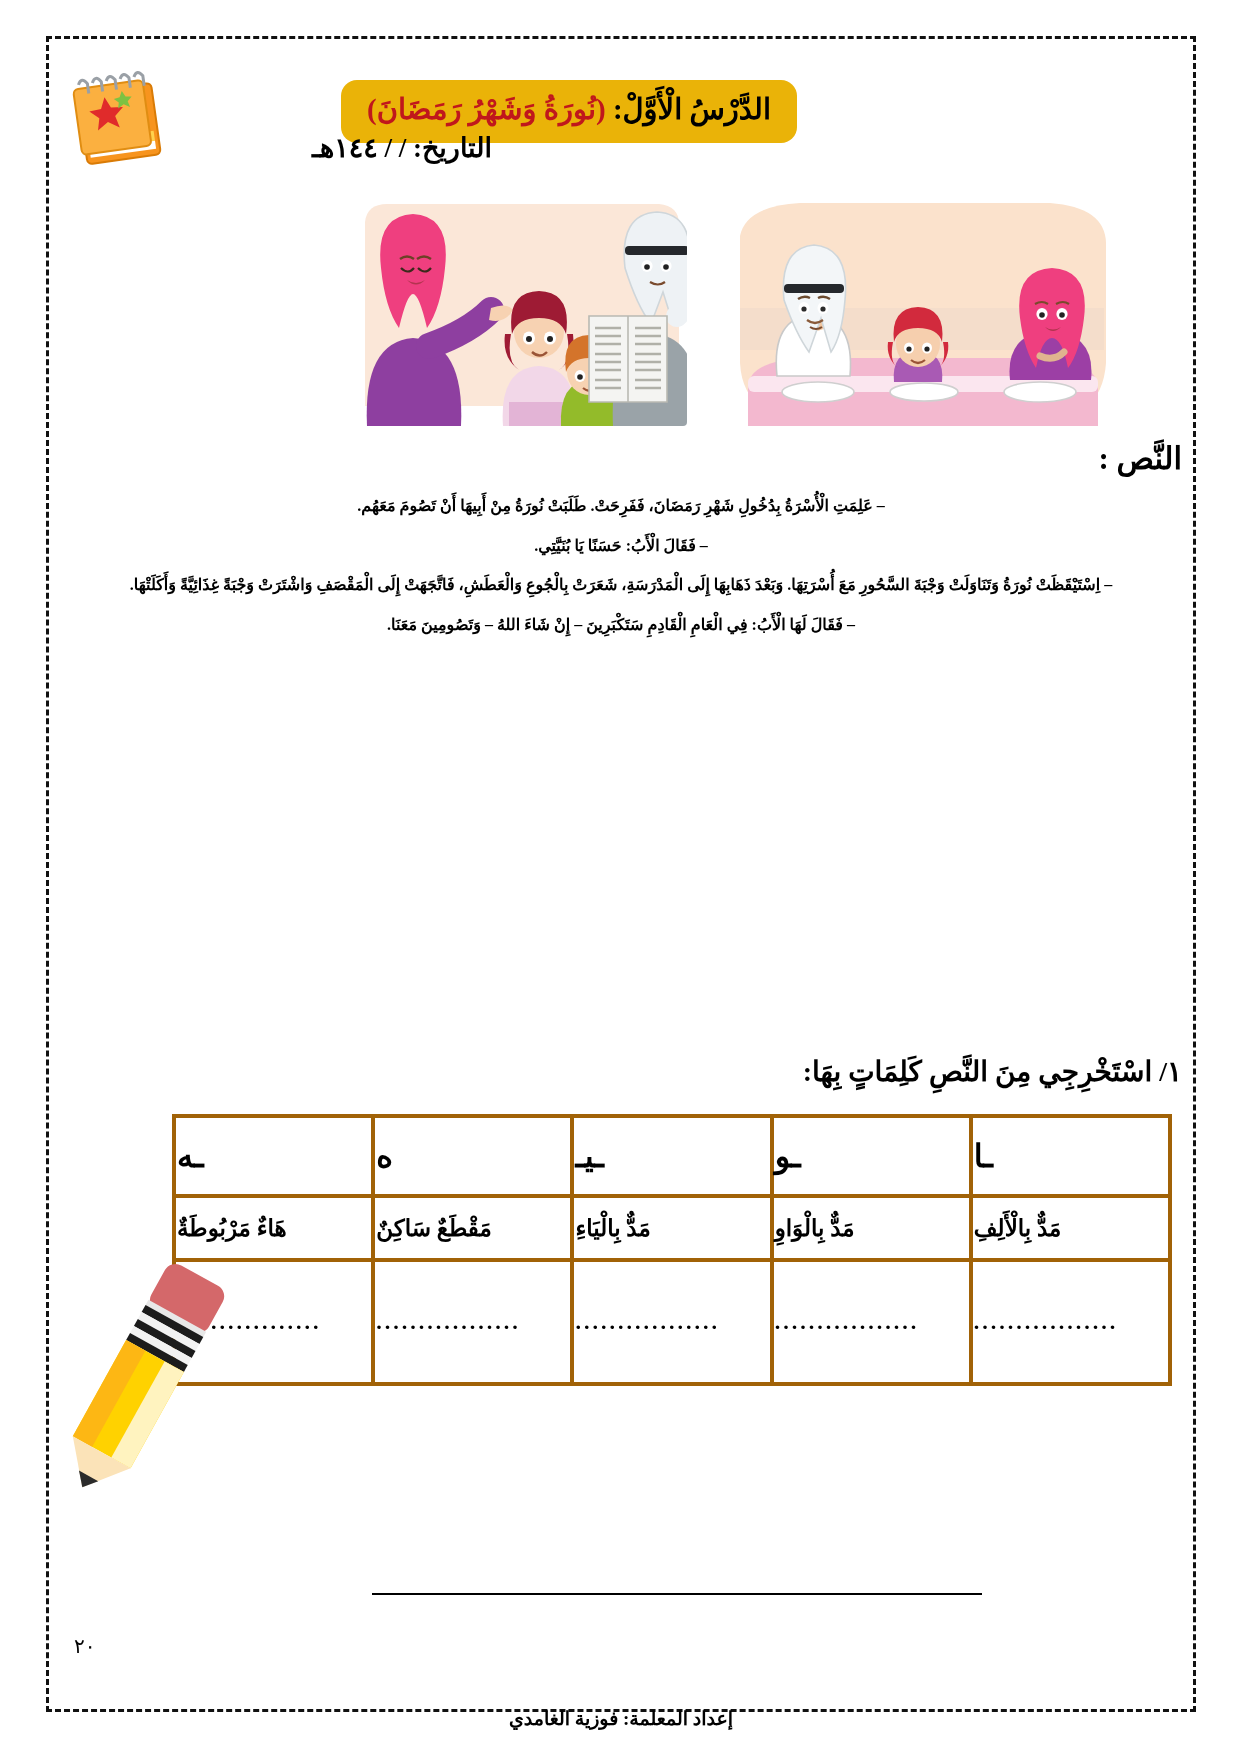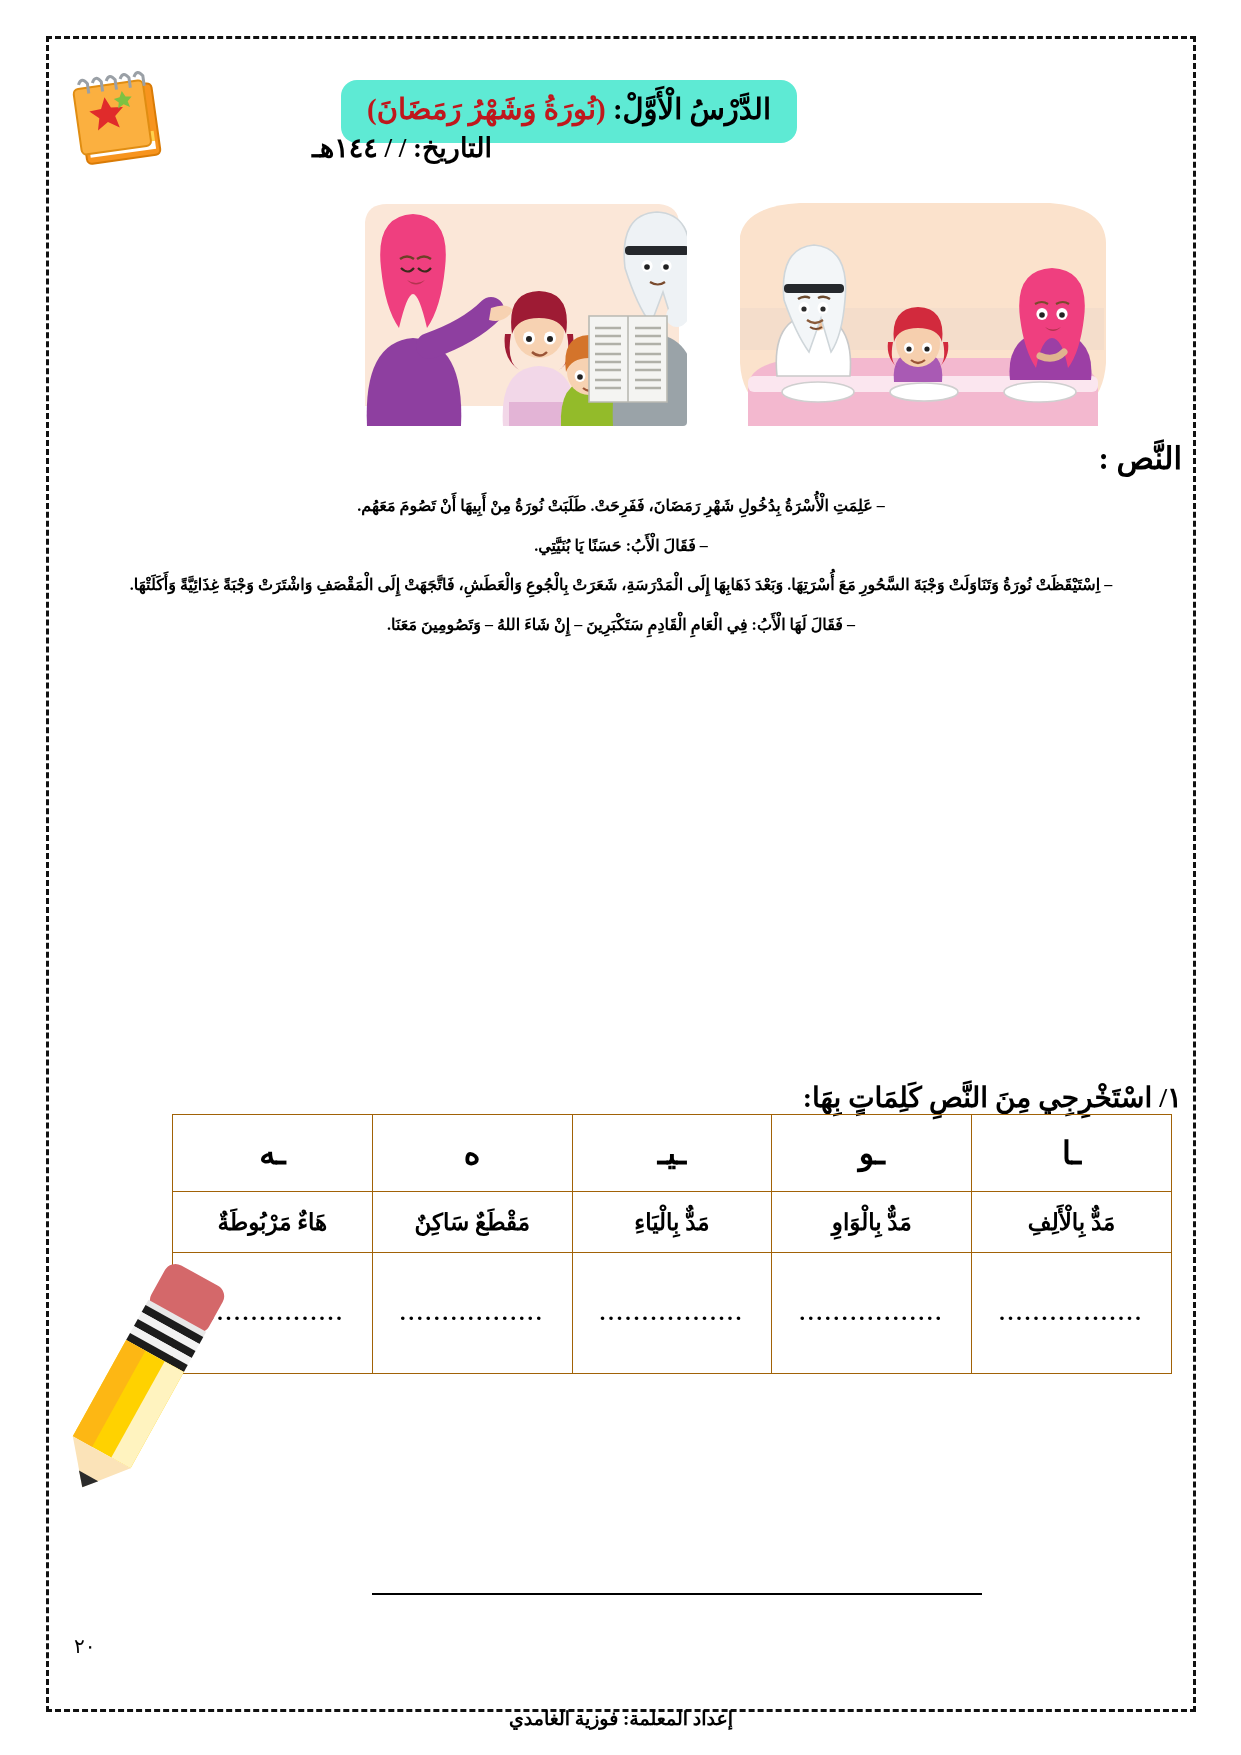--- a/index.html
+++ b/index.html
@@ -44,21 +44,21 @@
     position: absolute;
     top: 10px;
     right: 0;
     left: 0;
     height: 130px;
   }
   .title-pill {
     position: absolute;
     right: 385px;
     top: 22px;
-    background: #5eead4;
+    background: #eab308;
     border-radius: 16px;
     padding: 10px 26px 14px 26px;
     white-space: nowrap;
     font-size: 29px;
     font-weight: bold;
     color: #000000;
     line-height: 1.35;
     letter-spacing: 0;
   }
   .title-pill .accent { color: #c0171c; }
@@ -139,39 +139,38 @@
 
   
   .question {
     position: absolute;
     top: 1007px;
     right: 0;
     font-size: 28px;
     font-weight: bold;
     color: #000000;
     direction: rtl;
-    margin-top: 26px;
   }
 
   
   .tbl-wrap {
     position: absolute;
     top: 1066px;
     right: 10px;
     width: 1000px;
   }
   table.grid {
     width: 100%;
     border-collapse: collapse;
     direction: rtl;
     table-layout: fixed;
   }
   table.grid td {
-    border: 1px solid #a16207;
-    text-align: center;
+    border: 4px solid #a16207;
+    text-align: left;
     vertical-align: middle;
     color: #000000;
     font-weight: bold;
   }
   table.grid tr.r-letters td {
     height: 74px;
     font-size: 32px;
   }
   table.grid tr.r-desc td {
     height: 58px;

